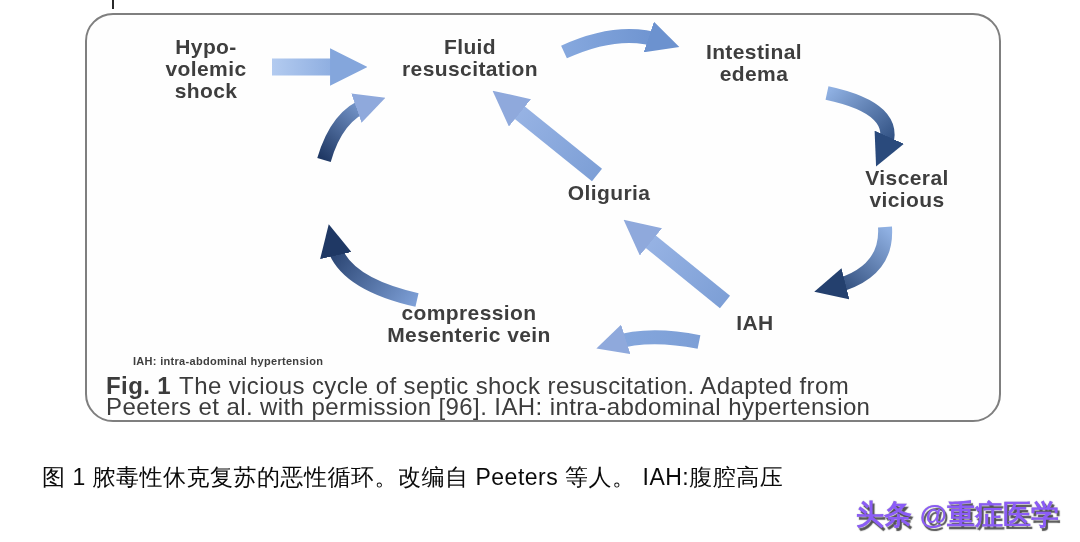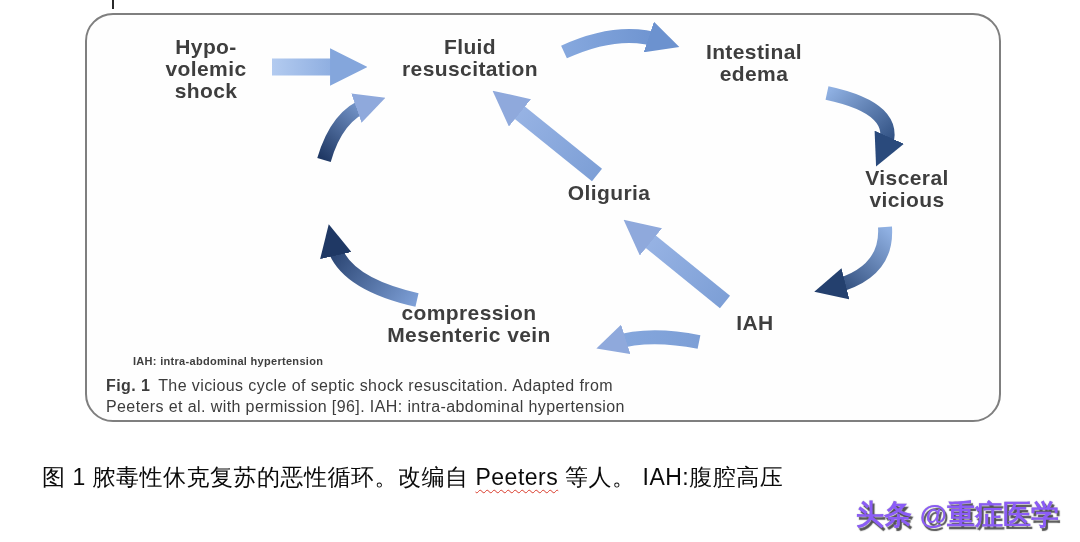--- a/index.html
+++ b/index.html
@@ -20,32 +20,31 @@
     text-align:center;font-weight:bold;font-size:21px;line-height:22px;
     color:#3e3e3e;letter-spacing:0.4px;white-space:nowrap;
   }
   .node span{display:block;}
   .footnote{
     position:absolute;left:46px;top:340px;
     font-weight:bold;font-size:11px;color:#3e3e3e;letter-spacing:0.3px;
   }
   .caption{
     position:absolute;left:19px;top:360px;width:885px;
-    font-size:16px;line-height:21px;color:#3c3c3c;letter-spacing:0.4px;
+    font-size:24px;line-height:21px;color:#3c3c3c;letter-spacing:0.4px;
     white-space:nowrap;
   }
   .caption .fig-label{font-weight:bold;margin-right:8px;}
   .caption .ref{color:#404040;}
   .caption-line{display:block;}
   .caption-cn{
     position:absolute;left:42px;top:462px;
     font-size:23px;color:#0a0a0a;letter-spacing:0.5px;white-space:nowrap;
   }
   .squiggle{
-    text-decoration:underline;
     text-decoration-style:wavy;
     text-decoration-color:#d93b2b;
     text-decoration-thickness:1px;
     text-underline-offset:4px;
   }
   .watermark{
     position:absolute;left:856px;top:496px;
     font-size:28px;font-weight:bold;color:#8b5cf6;white-space:nowrap;
     text-shadow:2px 3px 1px rgba(74,74,74,0.95), 0 0 1px rgba(120,120,120,0.6);
   }

